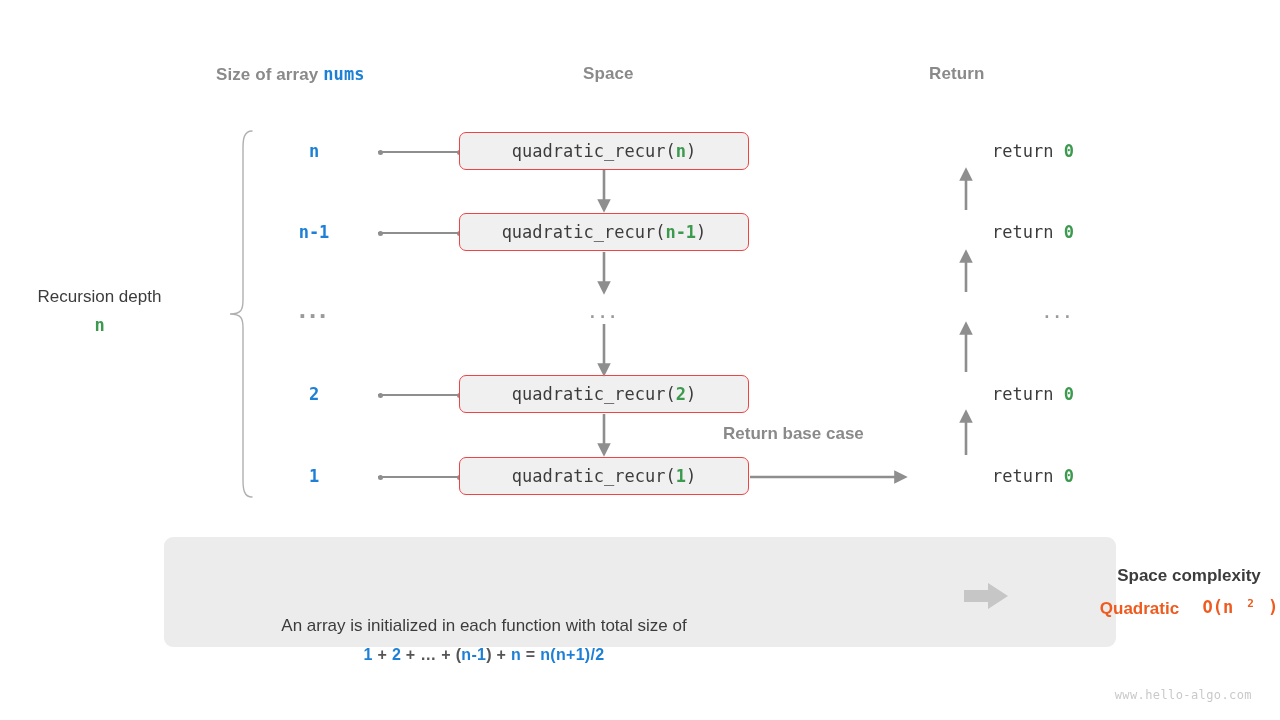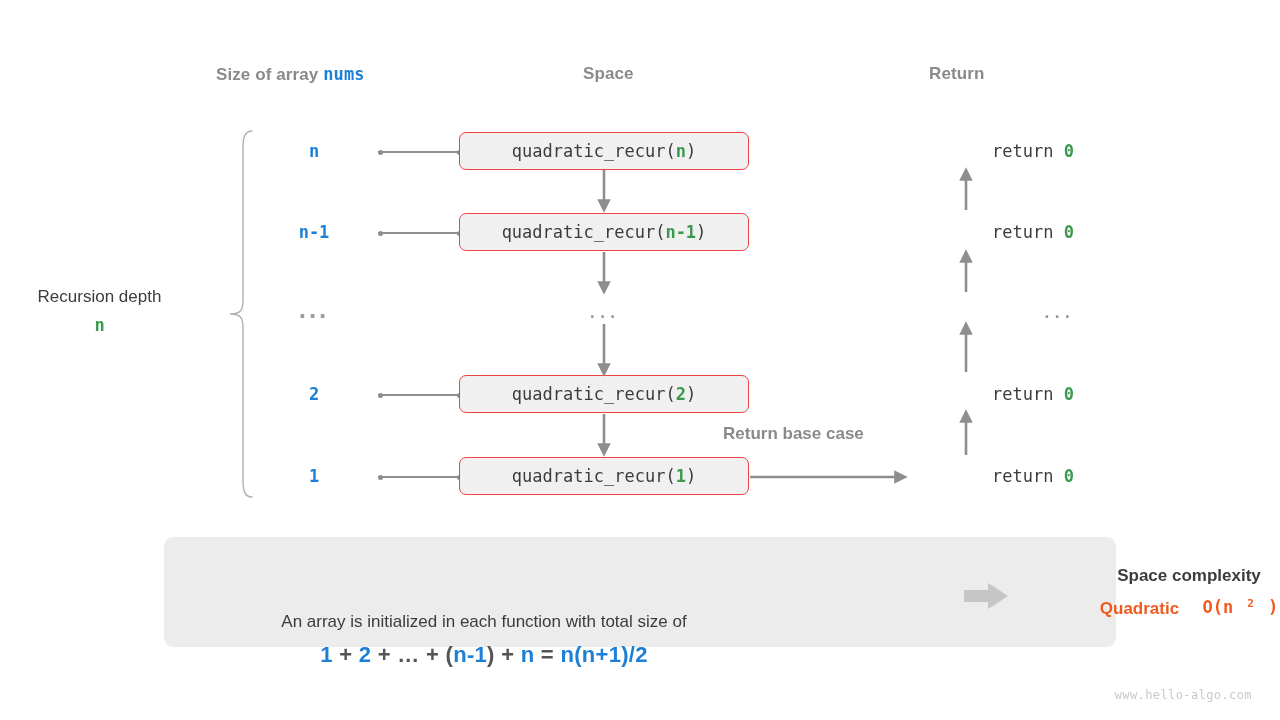--- a/index.html
+++ b/index.html
@@ -216,21 +216,21 @@
     justify-content: center;
     gap: 10px;
     margin-top: 48px;
   }
   #summary-sentence {
     font-size: 17px;
     color: #3c3c3c;
     white-space: nowrap;
   }
   #summary-formula {
-    font-size: 22px;
+    font-size: 16px;
     font-weight: bold;
     color: #555555;
     white-space: nowrap;
     letter-spacing: .3px;
   }
   #summary-formula .b { color: #1d80d6; }
   #summary-formula .op { color: #555555; font-weight: bold; }
 
   #summary-arrow {
     position: absolute;

